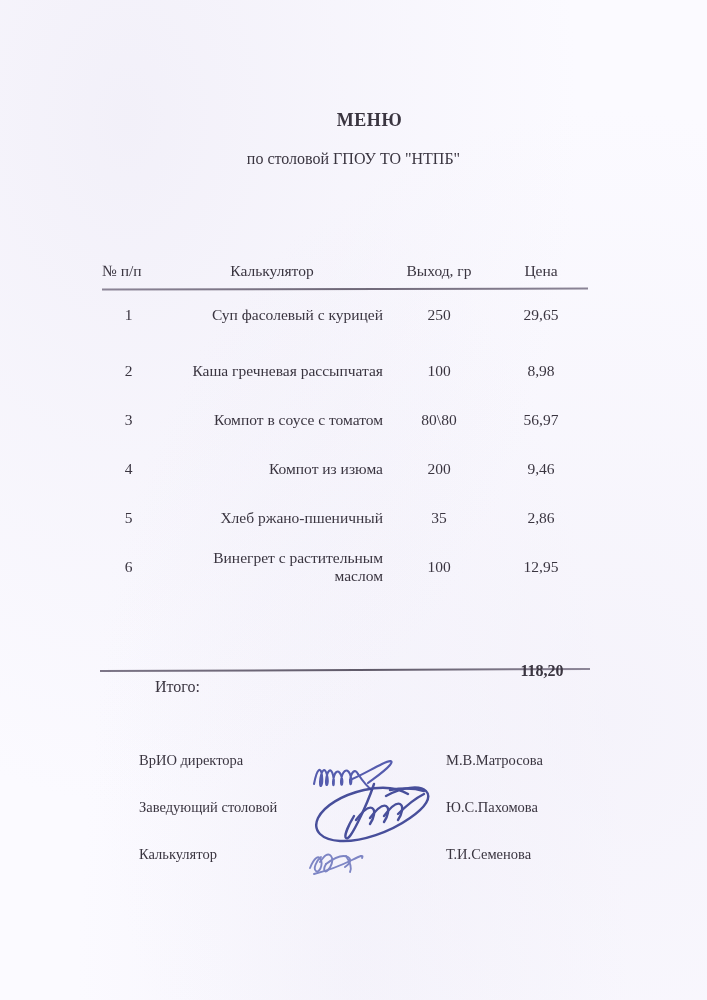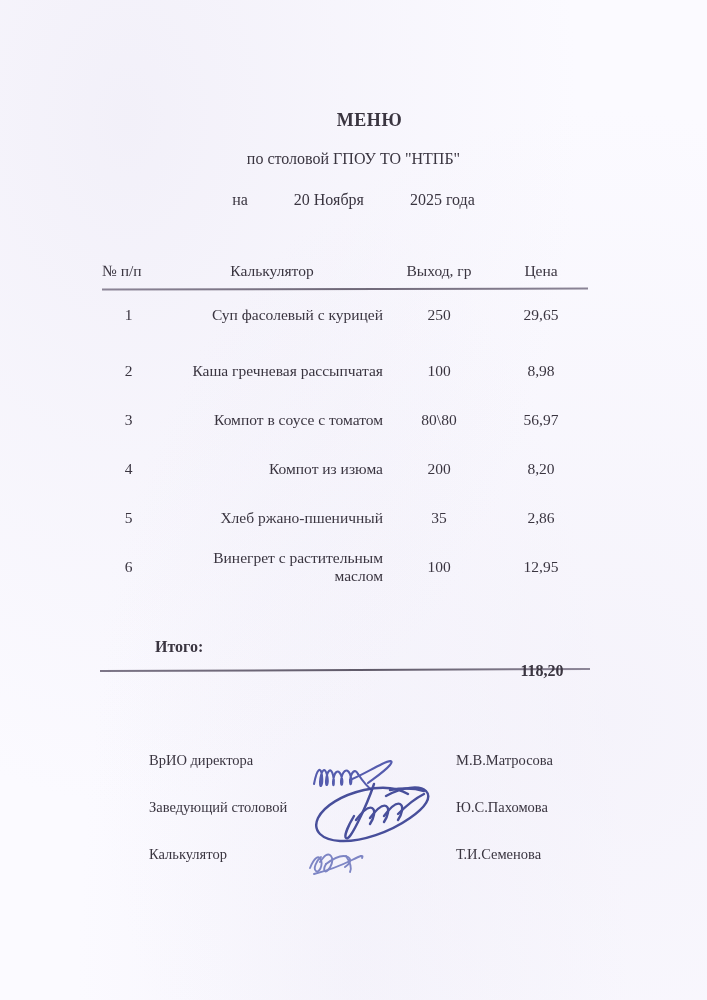--- a/index.html
+++ b/index.html
@@ -114,40 +114,40 @@
     position: absolute;
     top: 669px;
     left: 100px;
     width: 490px;
     height: 1.6px;
     background: linear-gradient(90deg, #7d7688 0%, #5f5968 55%, #8d8698 100%);
     transform: rotate(-0.25deg);
   }
   .total-label {
     position: absolute;
-    top: 638px;
+    top: 678px;
     left: 155px;
     font-size: 16px;
-    font-weight: bold;
+    font-weight: normal;
   }
   .total-value {
     position: absolute;
     top: 662px;
     left: 495px;
     width: 94px;
     text-align: center;
     font-size: 16px;
     font-weight: bold;
   }
 
   
   .sign-block {
     position: absolute;
     top: 752px;
-    left: 149px;
+    left: 139px;
     width: 440px;
   }
   .sign-row {
     position: relative;
     height: 47px;
   }
   .sign-role {
     position: absolute;
     left: 0;
     top: 0;
@@ -175,23 +175,20 @@
 <body>
 
 <div class="paper-grain"></div>
 
 <div class="page">
 
   <div class="doc-title">МЕНЮ</div>
 
   <div class="doc-subtitle">по столовой ГПОУ ТО "НТПБ"</div>
 
-  <div class="doc-date-row">
-    <span class="date-prefix">на</span><span class="date-day">20 Ноября</span><span class="date-year">2025 года</span>
-  </div>
 
   <div class="table-wrap">
     <table class="menu">
       <thead>
         <tr>
           <th class="th-num">№ п/п</th>
           <th class="th-name">Калькулятор</th>
           <th class="th-yield">Выход, гр</th>
           <th class="th-price">Цена</th>
         </tr>
@@ -217,21 +214,21 @@
           <tr class="item">
             <td class="c-num">3</td>
             <td class="c-name">Компот в соусе с томатом</td>
             <td class="c-yield">80\80</td>
             <td class="c-price">56,97</td>
           </tr>
           <tr class="item">
             <td class="c-num">4</td>
             <td class="c-name">Компот из изюма</td>
             <td class="c-yield">200</td>
-            <td class="c-price">8,20</td>
+            <td class="c-price">9,46</td>
           </tr>
           <tr class="item">
             <td class="c-num">5</td>
             <td class="c-name">Хлеб ржано-пшеничный</td>
             <td class="c-yield">35</td>
             <td class="c-price">2,86</td>
           </tr>
           <tr class="item">
             <td class="c-num">6</td>
             <td class="c-name">Винегрет с растительным маслом</td>

